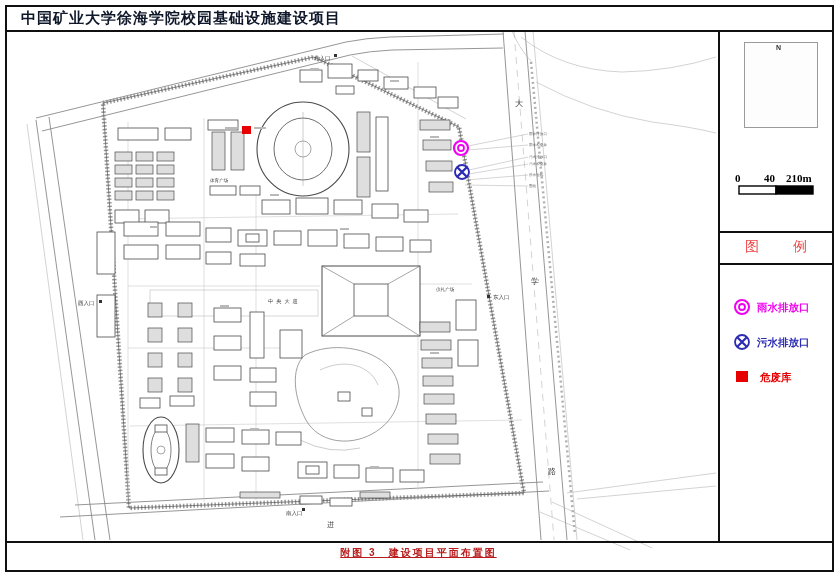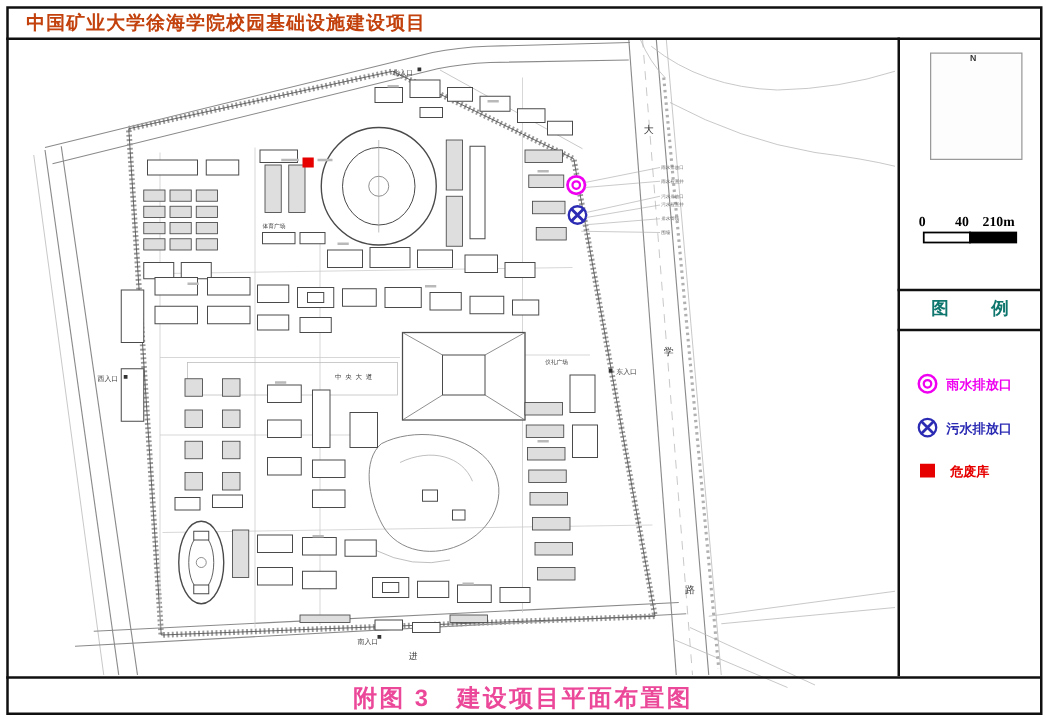--- a/index.html
+++ b/index.html
@@ -2,26 +2,26 @@
 <html><head>
 <meta charset="utf-8">
 <style>
   html,body{margin:0;padding:0;width:837px;height:576px;background:#fff;overflow:hidden;
     font-family:"Liberation Sans","DejaVu Sans",sans-serif;}
   .abs{position:absolute;}
   
   .frame{left:5px;top:5px;width:825px;height:563px;border:2px solid #101010;}
   .hline{background:#101010;height:2px;}
   .vline{background:#101010;width:2px;}
-  .title{left:21px;top:9px;font-size:15px;font-weight:bold;color:#c2410c;letter-spacing:1px;white-space:nowrap;}
-  .caption{left:0;right:0;top:546px;text-align:center;font-size:19px;font-weight:bold;color:#ec4899;letter-spacing:2px;}
+  .title{left:21px;top:9px;font-size:15px;font-weight:bold;color:#0f172a;letter-spacing:1px;white-space:nowrap;}
+  .caption{left:0;right:0;top:546px;text-align:center;font-size:10px;font-weight:bold;color:#b91c1c;letter-spacing:2px;text-decoration:underline;}
   
   .compassBox{left:744px;top:42px;width:72px;height:84px;border:1px solid #9a9a9a;background:#fdfdfd;}
   .scaleNum{font-family:"Liberation Serif","DejaVu Serif",serif;font-weight:bold;font-size:11px;color:#000;}
-  .legendTitle{left:718px;top:238px;width:116px;text-align:center;font-size:14px;font-weight:bold;letter-spacing:10px;color:#0f766e;text-indent:10px;}
+  .legendTitle{left:718px;top:238px;width:116px;text-align:center;font-size:14px;font-weight:normal;letter-spacing:10px;color:#ef4444;text-indent:10px;}
   .legendLabel{font-size:10.5px;font-weight:bold;white-space:nowrap;}
   svg{position:absolute;left:0;top:0;}
   text{font-family:"Liberation Sans","DejaVu Sans",sans-serif;}
   .b{fill:#ffffff;stroke:#4a4a4a;stroke-width:0.8;}
   .bh{fill:#dedede;stroke:#4a4a4a;stroke-width:0.7;}
   .road{stroke:#8a8a8a;stroke-width:0.9;fill:none;}
   .roadf{stroke:#b5b5b5;stroke-width:0.6;fill:none;}
   .inroad{stroke:#c9c9c9;stroke-width:0.6;fill:none;}
   .smudge{fill:#b9b9b9;}
   .maplbl{fill:#3a3a3a;}

